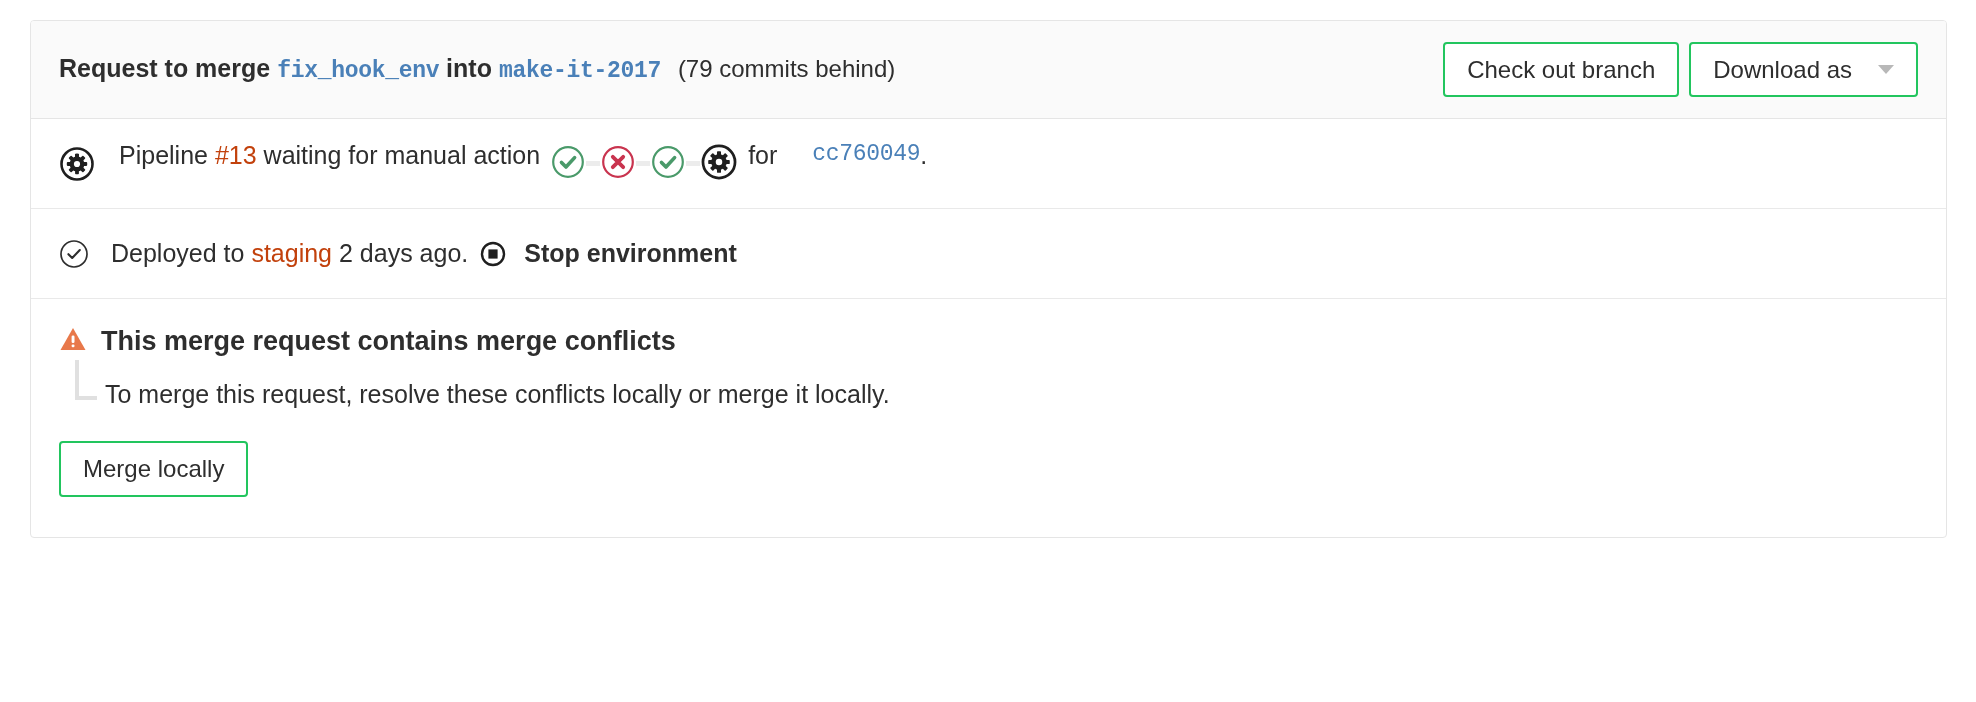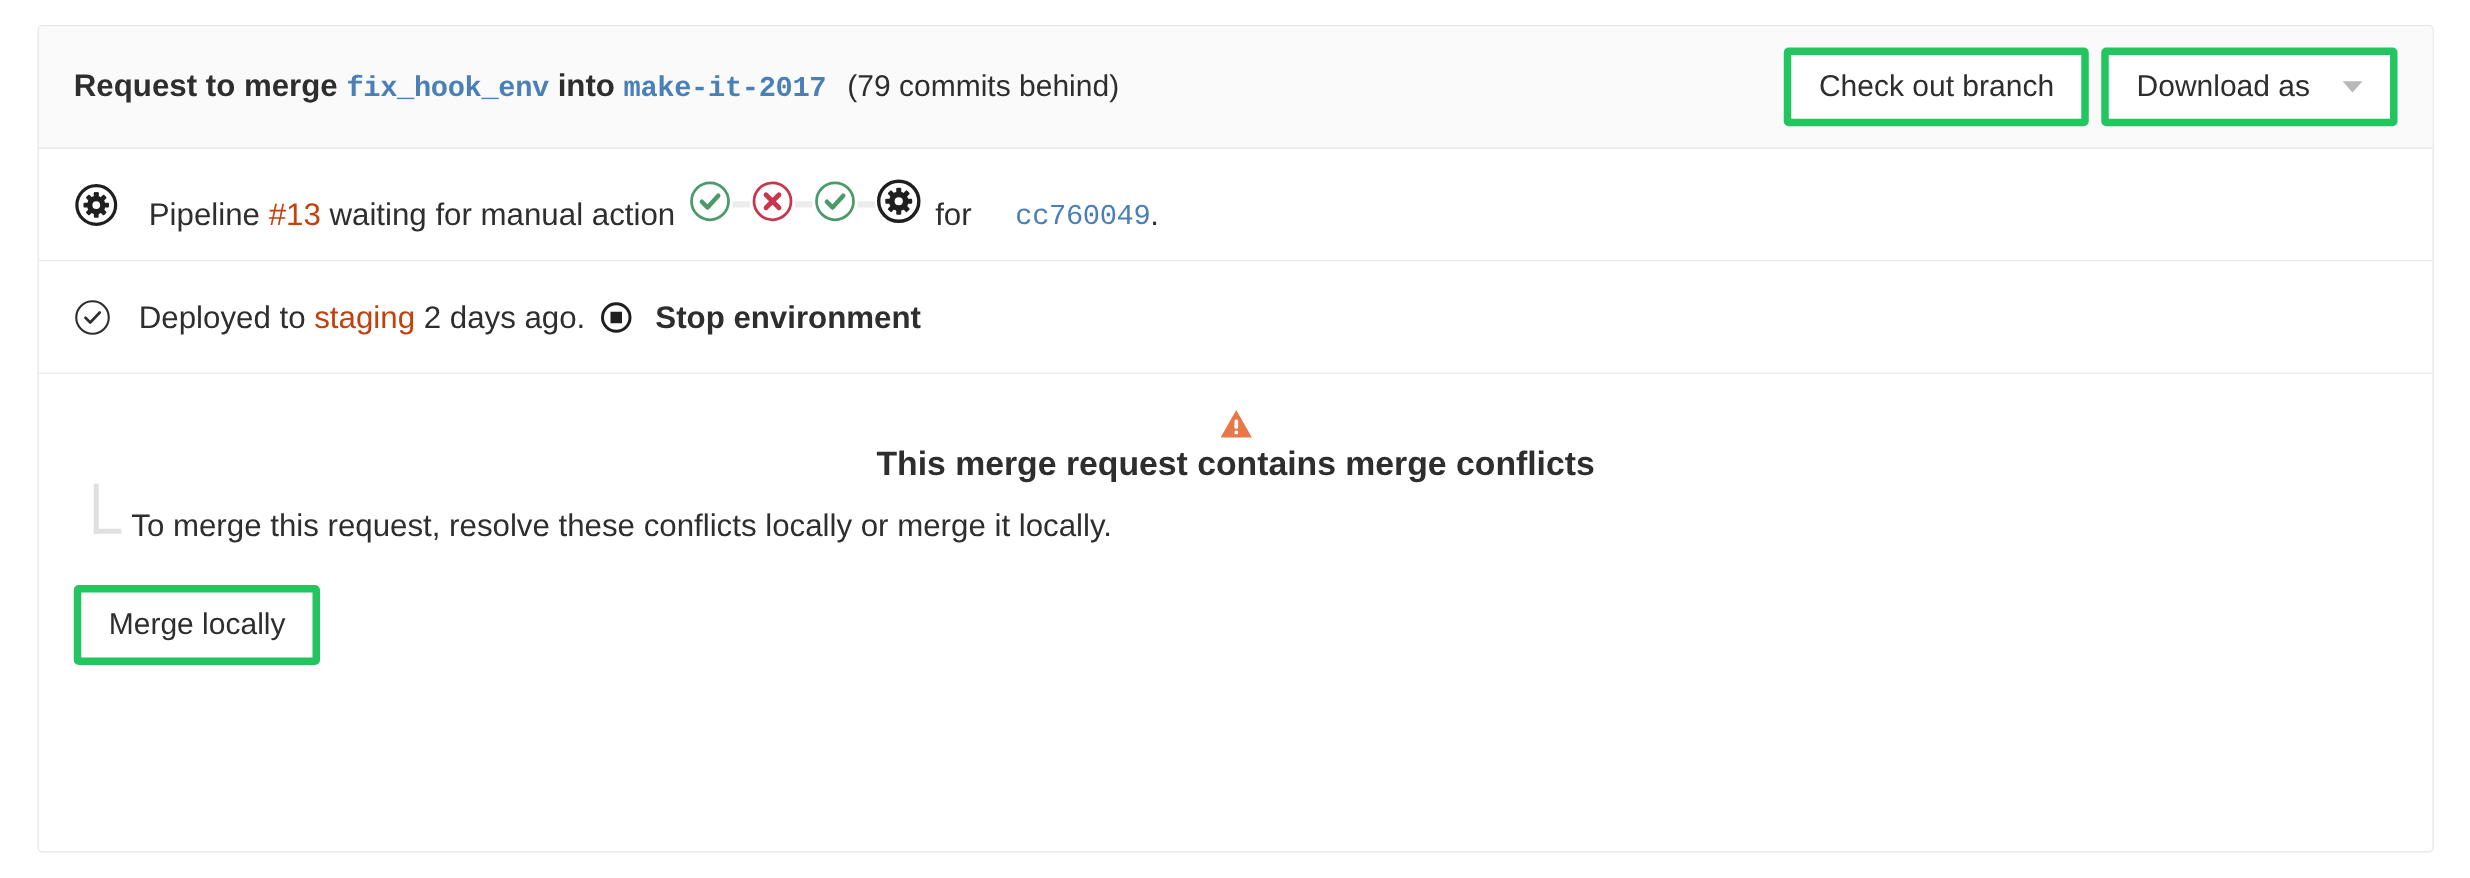--- a/index.html
+++ b/index.html
@@ -11,21 +11,21 @@
     background: #ffffff;
     font-family: "Liberation Sans", sans-serif;
     -webkit-font-smoothing: antialiased;
   }
 
   .mr-widget {
     position: absolute;
     left: 30px;
     top: 20px;
     width: 1917px;
-    height: 662px;
+    height: 518px;
     background: #ffffff;
     border: 1px solid #e5e5e5;
     border-radius: 4px;
     overflow: hidden;
   }
 
   
   .mr-header {
     height: 98px;
     background: #fafafa;
@@ -51,21 +51,21 @@
   }
   .commits-behind {
     color: #2e2e2e;
     font-size: 24px;
     margin-left: 10px;
   }
 
   .hdr-actions { display: flex; align-items: center; gap: 10px; }
   .btn {
     background: #ffffff;
-    border: 6px solid #22c55e;
+    border: 2px solid #22c55e;
     border-radius: 4px;
     font-family: "Liberation Sans", sans-serif;
     font-size: 24px;
     color: #2e2e2e;
     padding: 12px 22px;
     line-height: 1.15;
     cursor: pointer;
     white-space: nowrap;
   }
   .btn-dropdown { display: inline-flex; align-items: center; gap: 26px; }
@@ -86,21 +86,21 @@
   }
   .row-pipeline { height: 90px; }
   .row-deploy   { height: 90px; }
 
   .status-icon { flex: none; display: inline-flex; align-items: center; justify-content: center; }
 
   .row-text {
     font-size: 25px;
     color: #2e2e2e;
     display: inline-flex;
-    align-items: flex-end;
+    align-items: flex-start;
     white-space: nowrap;
     line-height: 1;
   }
   .link { color: #c2410c; text-decoration: none; cursor: pointer; }
   .link-mono {
     color: #4a80b8;
     font-family: "Liberation Mono", monospace;
     font-size: 23px;
     letter-spacing: -0.3px;
     cursor: pointer;
@@ -121,25 +121,25 @@
 
   
   .row-conflict {
     padding: 26px 28px 0 28px;
     display: block;
     border-bottom: none;
   }
   .conflict-title {
     display: flex;
     align-items: center;
+    gap: 14px;
     font-size: 27px;
     font-weight: bold;
     color: #2e2e2e;
     line-height: 1;
-    flex-direction: column;
   }
   .conflict-body {
     position: relative;
     margin-top: 24px;
     padding-left: 46px;
     font-size: 25px;
     color: #2e2e2e;
     line-height: 1;
   }
   .elbow {

